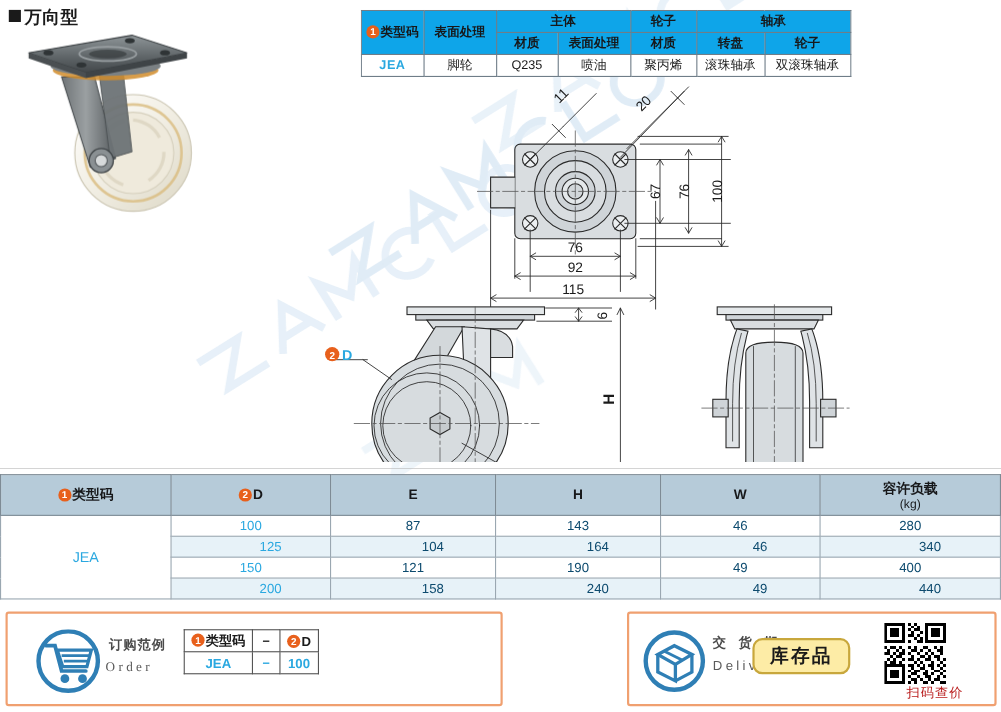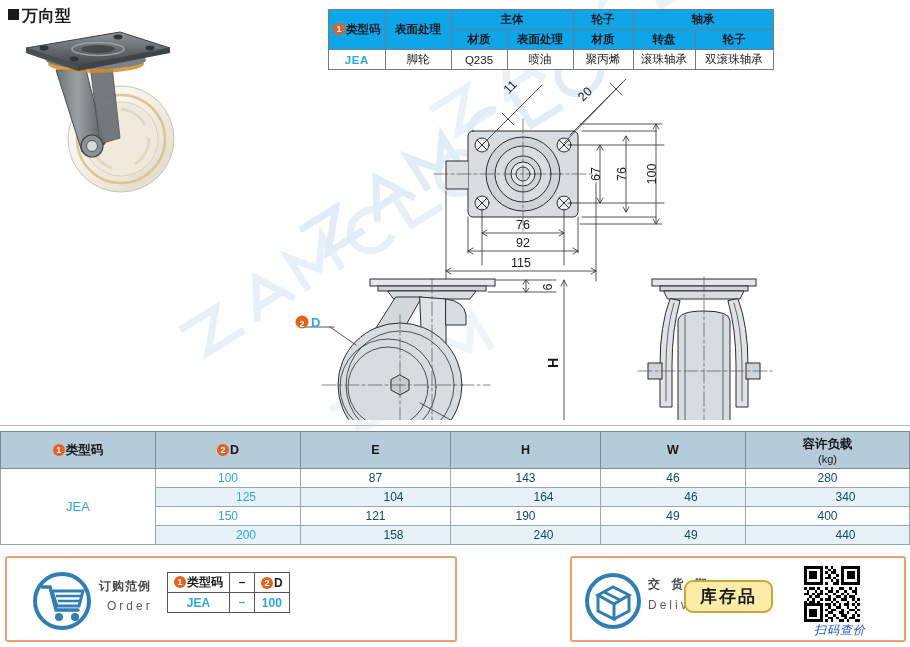--- a/index.html
+++ b/index.html
@@ -104,22 +104,22 @@
   .order-table td.val { color:#2aa8e0; font-weight:bold; }
   .order-table td.title-row { font-weight: bold; font-size:12.5px; }
 
   .stock-pill {
     position:absolute; left:112px; top:22px;
     background:#fdeca6; border:2px solid #c8a73c; border-radius: 9px;
     padding: 3px 14px; font-size:17px; font-weight:bold; color:#1a1a1a;
     letter-spacing:2px;
   }
   .qr { position:absolute; left:232px; top:8px; }
-  .qr-cap { position:absolute; left:232px; top:64px; width:72px; text-align:center;
-            font-size:12px; color:#1d4ed8; letter-spacing:1px;font-style:italic; }
+  .qr-cap { position:absolute; left:232px; top:64px; width:72px; text-align:right;
+            font-size:12px; color:#b91c1c; letter-spacing:1px; }
 </style>
 </head>
 <body>
 
 <div class="page">
 
   <div class="wm">
     <svg width="910" height="647" viewBox="0 0 910 647">
       <g fill="none" stroke="#dbe9f5" stroke-width="7" opacity="0.85">
 
@@ -482,21 +482,21 @@
       <svg width="62" height="58" viewBox="0 0 62 58">
         <circle cx="31" cy="29" r="27" fill="none" stroke="#2f7fb5" stroke-width="4"></circle>
         <path d="M11,15 L19,15 L25,38 L47,38" fill="none" stroke="#2f7fb5" stroke-width="3.4" stroke-linecap="round"></path>
         <path d="M21,19 L52,19 L48,34 L26,34 Z" fill="none" stroke="#2f7fb5" stroke-width="3"></path>
         <path d="M25,24 L50,24 M27,29 L49,29" stroke="#2f7fb5" stroke-width="2.6"></path>
         <circle cx="28" cy="45" r="4" fill="#2f7fb5"></circle>
         <circle cx="44" cy="45" r="4" fill="#2f7fb5"></circle>
       </svg>
     </div>
     <div class="lbl-cn" style="position:absolute;left:92px;top:20px;">订购范例</div>
-    <div class="lbl-en" style="position:absolute;left:100px;top:41px;">Order</div>
+    <div class="lbl-en" style="position:absolute;left:89px;top:41px;font-family:Liberation Serif, serif;">Order</div>
 
     <table class="order-table">
       <tbody>
       <tr>
         <td><span class="badge">1</span><span>类型码</span></td>
         <td>－</td>
         <td><span class="badge">2</span><span>D</span></td>
       </tr>
       <tr>
         <td class="val">JEA</td>

